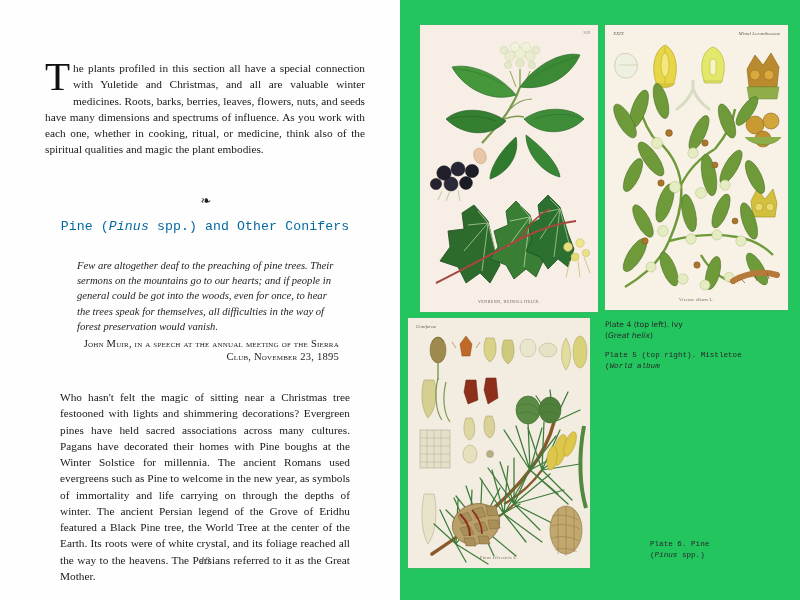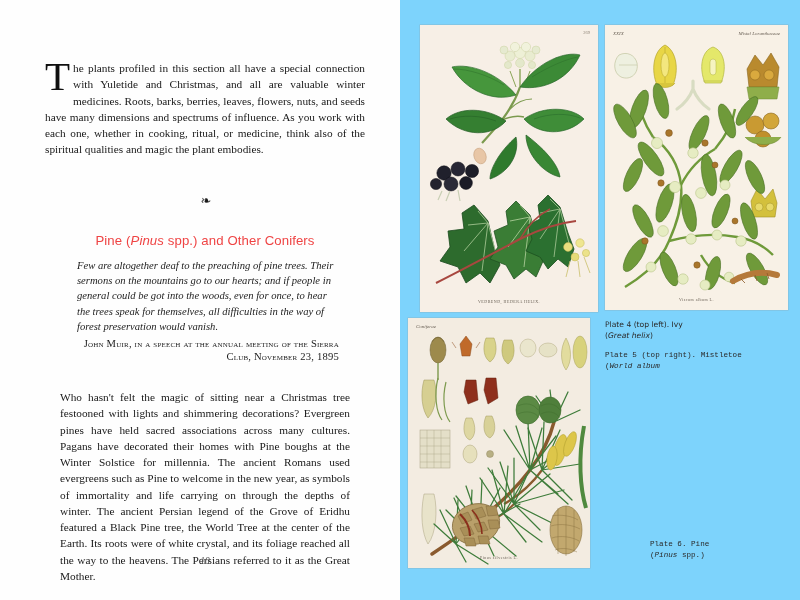--- a/index.html
+++ b/index.html
@@ -53,26 +53,26 @@
     background-position:0 center;
   }
   .ornament{
     width:20px;text-align:center;font-size:13px;line-height:13px;
     color:#1b1b1b;
     margin:0 1px;
     position:relative;top:-1px;
   }
 
   .section-heading{
-    position:absolute;left:45px;top:233px;width:320px;
+    position:absolute;left:45px;top:219px;width:320px;
     text-align:center;
-    font-family:Liberation Sans, sans-serif;
+    font-family:Liberation Mono, monospace;
     font-size:13.2px;
     font-weight:400;
-    color:#ef4444;
+    color:#0369a1;
     letter-spacing:0.1px;
   }
   .section-heading i{font-style:italic;}
 
   .quote-block{
     position:absolute;left:77px;top:258px;width:262px;
   }
   .quote-text{
     font-style:italic;
     font-size:10.6px;
@@ -104,21 +104,21 @@
   .body-para + .body-para{text-indent:17px;}
 
   .folio{
     position:absolute;left:45px;top:556px;width:320px;
     text-align:center;font-size:9.5px;color:#4a4a4a;font-style:italic;
   }
 
   
   .right-page{
     position:absolute;left:400px;top:0;width:400px;height:600px;
-    background:#7dd3fc;
+    background:#22c55e;
   }
 
   .plate{
     position:absolute;
     background:#f7efe6;
     overflow:hidden;
     box-shadow:0 0 0 0.5px rgba(150,140,130,.35);
   }
   .plate-ivy{left:20px;top:25px;width:178px;height:287px;}
   .plate-mistletoe{left:205px;top:25px;width:183px;height:285px;}

